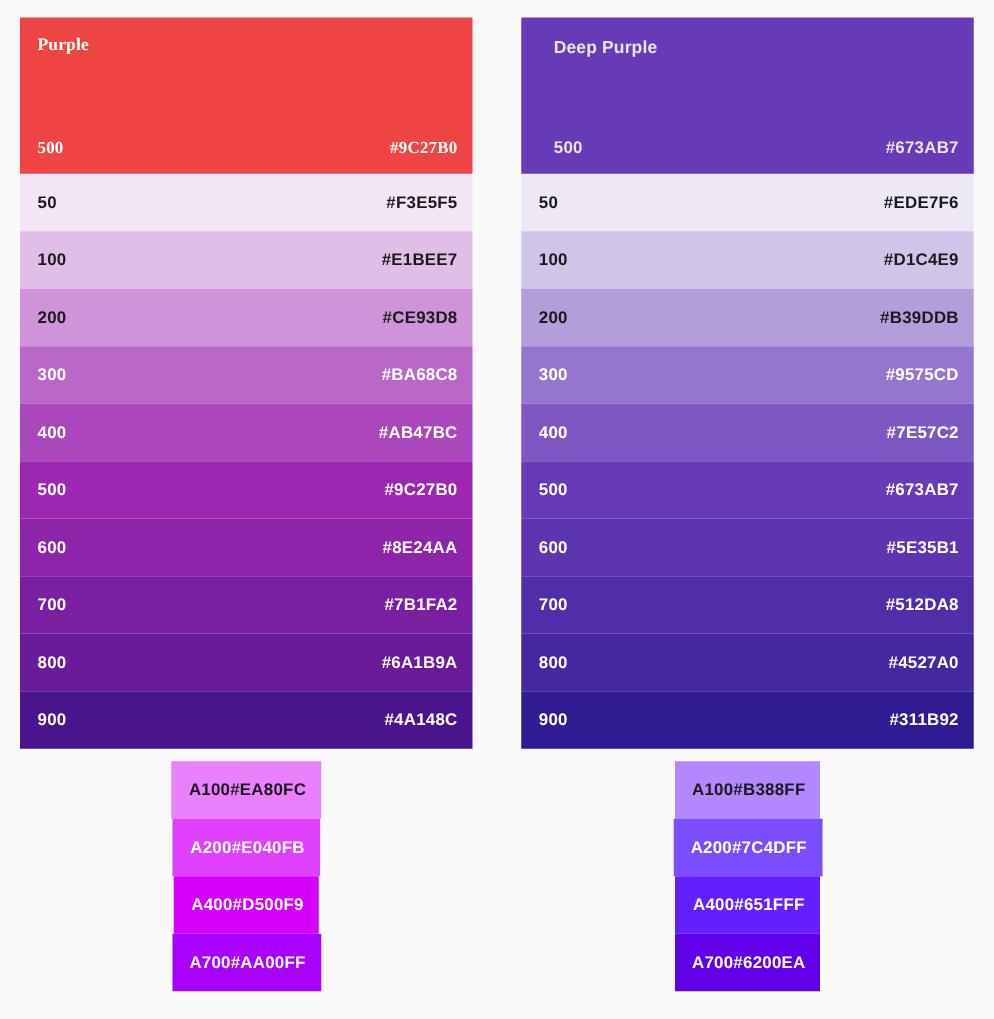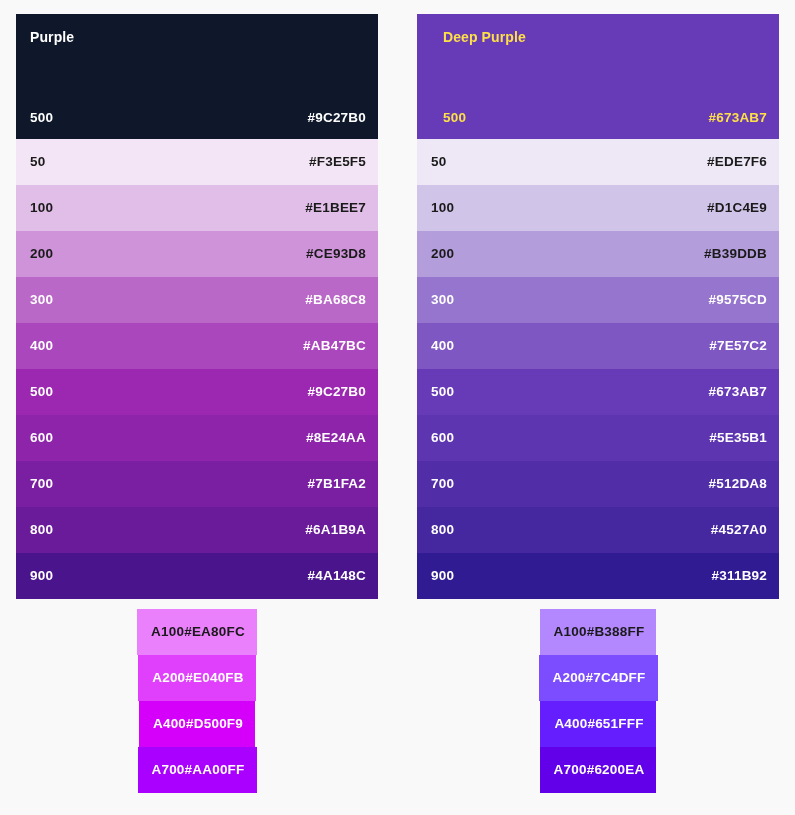--- a/index.html
+++ b/index.html
@@ -77,21 +77,21 @@
   }
 
   .tone-label { letter-spacing: 0.2px; }
   .tone-hex   { letter-spacing: 0.2px; white-space: nowrap; }
 </style>
 </head>
 <body style="background: rgb(249, 249, 250);">
 
 <div class="palette-board">
     <div class="palette-card">
-      <div class="palette-header" style="background: #0f172a; color: rgb(255, 255, 255);">
+      <div class="palette-header" style="background: #ef4444; color: rgb(255, 255, 255); font-family: Liberation Serif, serif;">
         <div class="palette-name">Purple</div>
         <div class="header-row">
           <span class="tone-label">500</span>
           <span class="tone-hex">#9C27B0</span>
         </div>
       </div>
       <div class="tone-group">
         <div class="tone-row" style="background: rgb(243, 229, 245); color: rgb(26, 26, 26);">
           <span class="tone-label">50</span>
           <span class="tone-hex">#F3E5F5</span>
@@ -146,21 +146,21 @@
           <span class="tone-label">A400</span>
           <span class="tone-hex">#D500F9</span>
         </div>
         <div class="tone-row" style="background: rgb(170, 0, 255); color: rgb(255, 255, 255);">
           <span class="tone-label">A700</span>
           <span class="tone-hex">#AA00FF</span>
         </div>
       </div>
     </div>
     <div class="palette-card">
-      <div class="palette-header" style="background: rgb(103, 58, 183); color: #fde047; padding-left: 26px;">
+      <div class="palette-header" style="background: rgb(103, 58, 183); color: #e5e5e5; padding-left: 26px;">
         <div class="palette-name">Deep Purple</div>
         <div class="header-row">
           <span class="tone-label">500</span>
           <span class="tone-hex">#673AB7</span>
         </div>
       </div>
       <div class="tone-group">
         <div class="tone-row" style="background: rgb(237, 231, 246); color: rgb(26, 26, 26);">
           <span class="tone-label">50</span>
           <span class="tone-hex">#EDE7F6</span>

